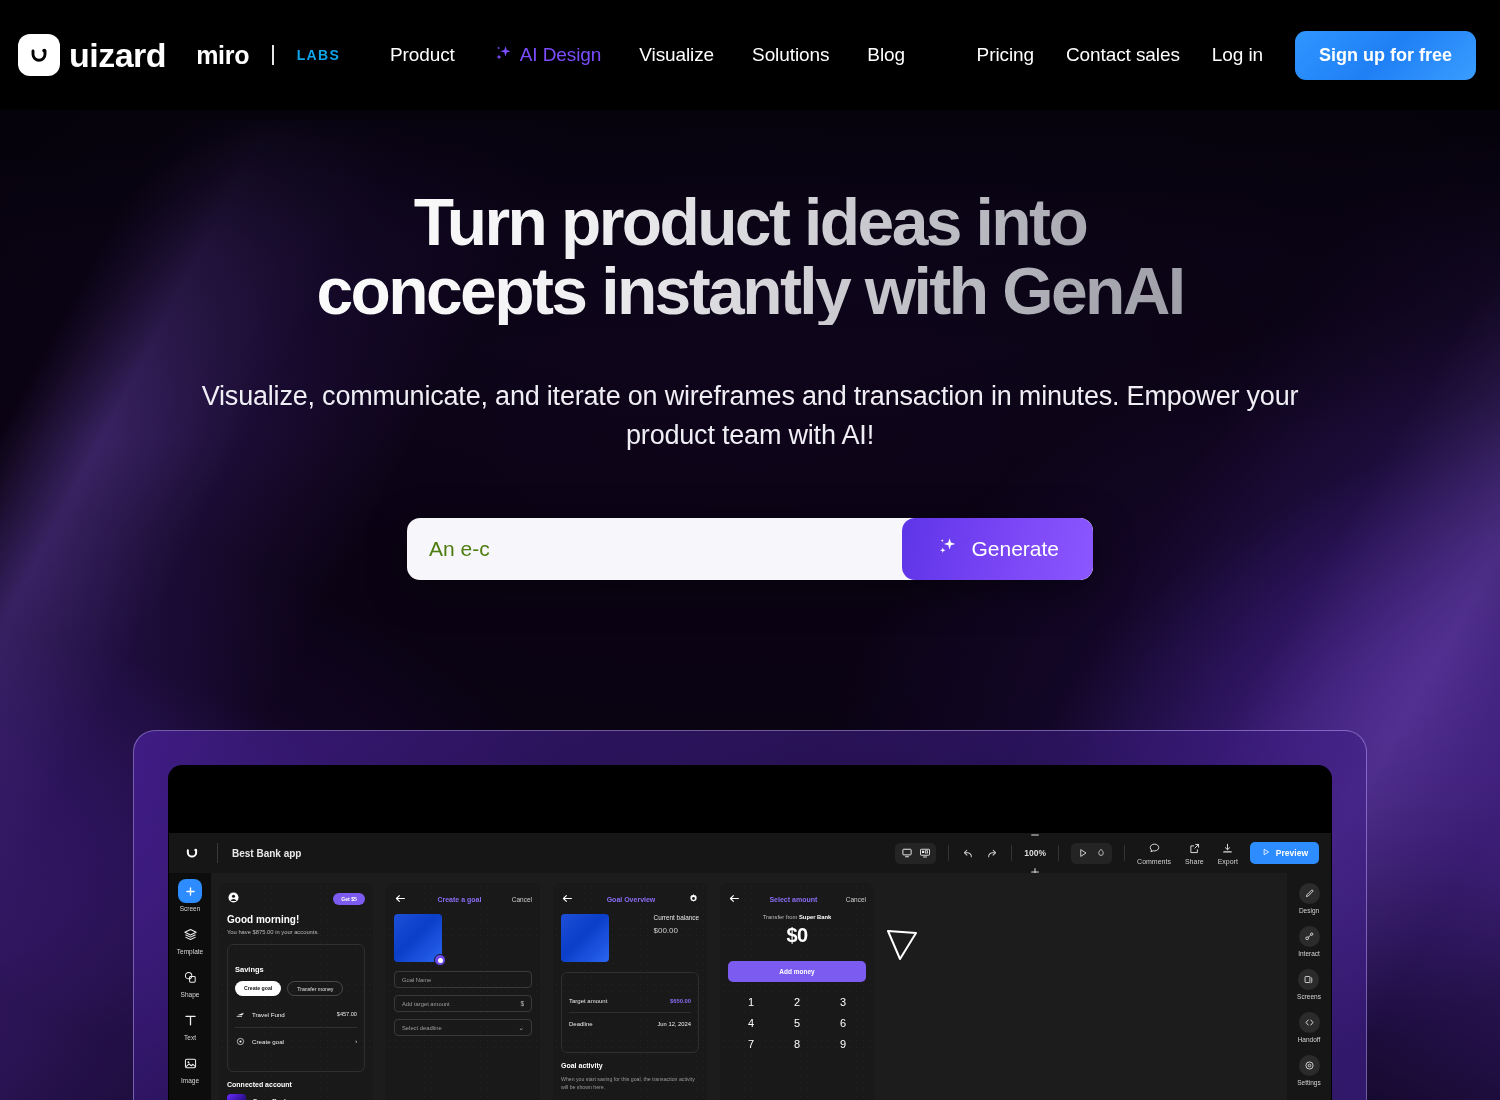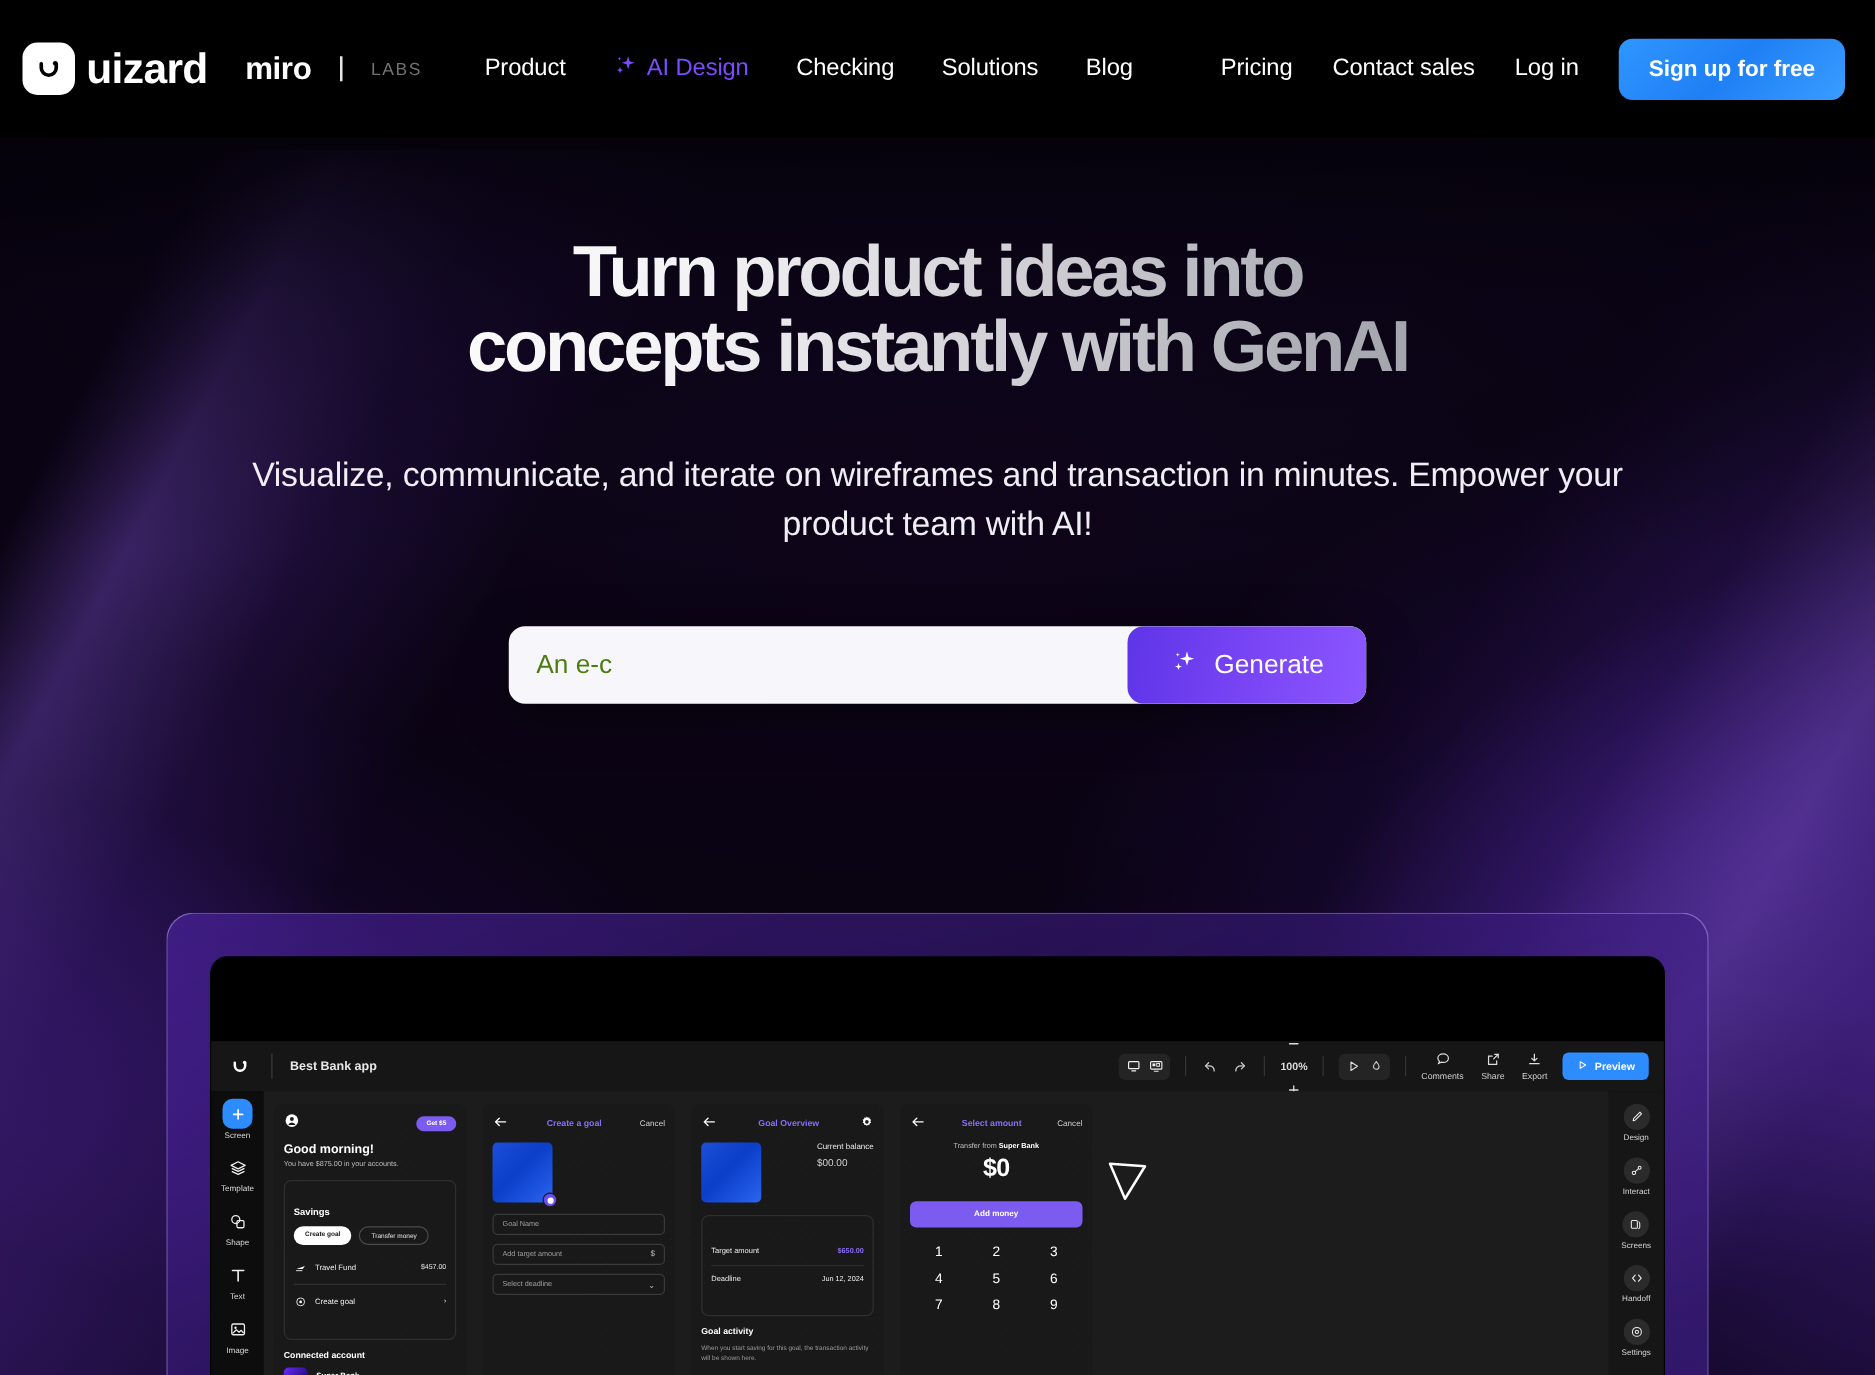--- a/index.html
+++ b/index.html
@@ -53,41 +53,41 @@
   .brand { display: flex; align-items: center; gap: 16px; }
   .brand-logo { display: flex; align-items: center; gap: 9px; }
   .logo-mark {
     width: 42px; height: 42px; border-radius: 12px; background: #fff;
     display: flex; align-items: center; justify-content: center;
   }
   .logo-word { font-size: 34px; font-weight: 700; color: #fff; letter-spacing: -0.5px; }
   .partner { display: flex; align-items: center; gap: 23px; margin-left: 14px; }
   .partner-miro { font-size: 25px; font-weight: 600; color: #fff; letter-spacing: -0.3px; }
   .partner-bar { width: 1.6px; height: 20px; background: #fff; opacity: .9; }
-  .partner-labs { font-size: 14px; font-weight: 400; color: #737373; letter-spacing: 1.3px; }
+  .partner-labs { font-size: 14px; font-weight: 700; color: #0ea5e9; letter-spacing: 1.3px; }
 
   .nav-main { display: flex; align-items: center; gap: 38px; margin-left: 50px; }
   .nav-link {
     font-size: 19px; color: #fff; font-weight: 500; cursor: pointer;
     white-space: nowrap; letter-spacing: -0.1px;
   }
   .nav-link.accent { color: #7c4dff; display: flex; align-items: center; gap: 7px; }
 
   .nav-right { display: flex; align-items: center; gap: 32px; margin-left: auto; }
   .btn-signup {
     background: linear-gradient(135deg, #2f96ff 0%, #1f7ff5 50%, #3a9dff 100%);
     color: #fff; font-size: 18px; font-weight: 600;
     padding: 14px 24px; border-radius: 11px; border: none; cursor: pointer;
     white-space: nowrap;
   }
 
   
   .hero { position: relative; z-index: 30; text-align: center; padding-top: 78px; }
   .hero h1 {
-    font-size: 58px; line-height: 1.04; font-weight: 700; letter-spacing: -2.6px;
+    font-size: 66px; line-height: 1.04; font-weight: 700; letter-spacing: -2.6px;
     background: linear-gradient(100deg, #ffffff 18%, #f2f2f4 38%, #a9a9b2 72%, #8e8e99 92%);
     -webkit-background-clip: text; background-clip: text; color: transparent;
     padding: 0 60px;
   }
   .hero h1 .l2 { display: block; }
   .hero-sub {
     margin: 52px auto 0; max-width: 1220px; padding: 0 60px;
     font-size: 27px; line-height: 1.45; color: #f0eef5; font-weight: 400;
     letter-spacing: -0.2px;
   }
@@ -298,21 +298,21 @@
       <a class="nav-link accent">
         <span>
           <svg width="20" height="20" viewBox="0 0 20 20">
             <path d="M12.5 3 L13.7 7 L17.6 8.2 L13.7 9.4 L12.5 13.4 L11.3 9.4 L7.4 8.2 L11.3 7 Z" fill="#7c4dff"></path>
             <path d="M6 11.4 L6.7 13.3 L8.6 14 L6.7 14.7 L6 16.6 L5.3 14.7 L3.4 14 L5.3 13.3 Z" fill="#7c4dff"></path>
             <path d="M5.6 3.4 L6.0 4.6 L7.2 5.0 L6.0 5.4 L5.6 6.6 L5.2 5.4 L4.0 5.0 L5.2 4.6 Z" fill="#7c4dff"></path>
           </svg>
         </span>
         <span>AI Design</span>
       </a>
-      <a class="nav-link">Checking</a>
+      <a class="nav-link">Visualize</a>
       <a class="nav-link">Solutions</a>
       <a class="nav-link">Blog</a>
     </div>
 
     <div class="nav-right">
       <a class="nav-link">Pricing</a>
       <a class="nav-link">Contact sales</a>
       <a class="nav-link">Log in</a>
       <button class="btn-signup">Sign up for free</button>
     </div>

